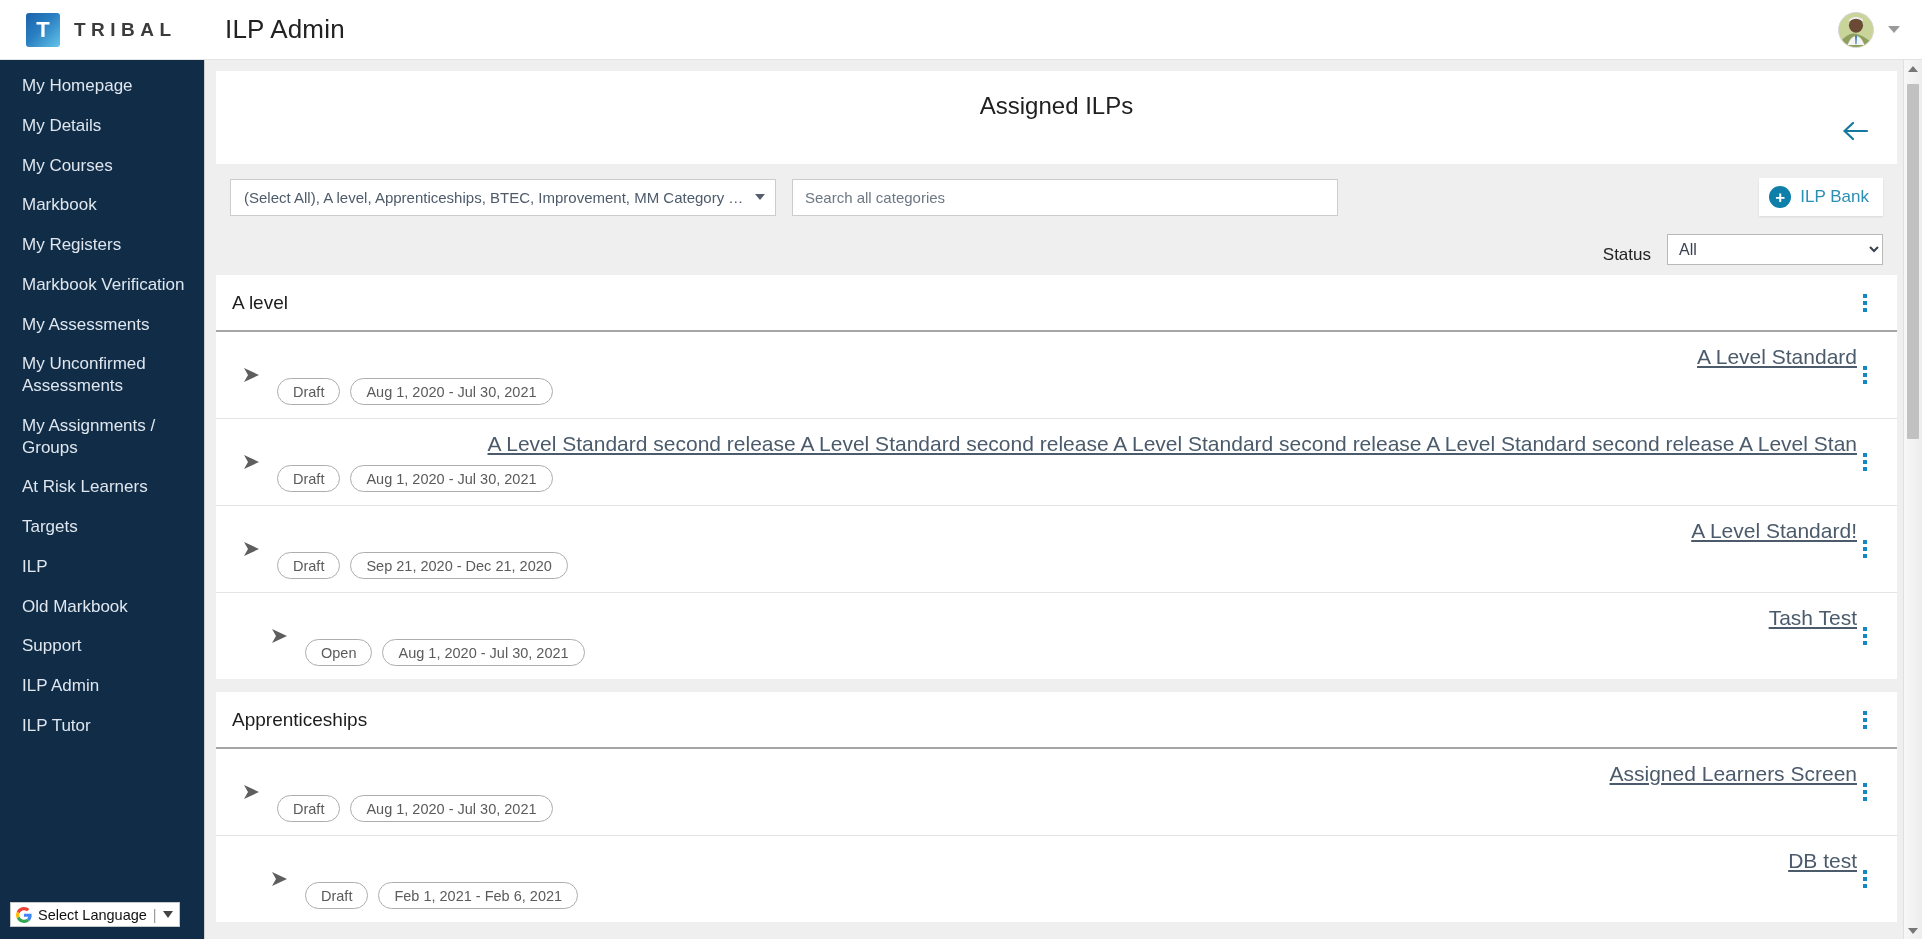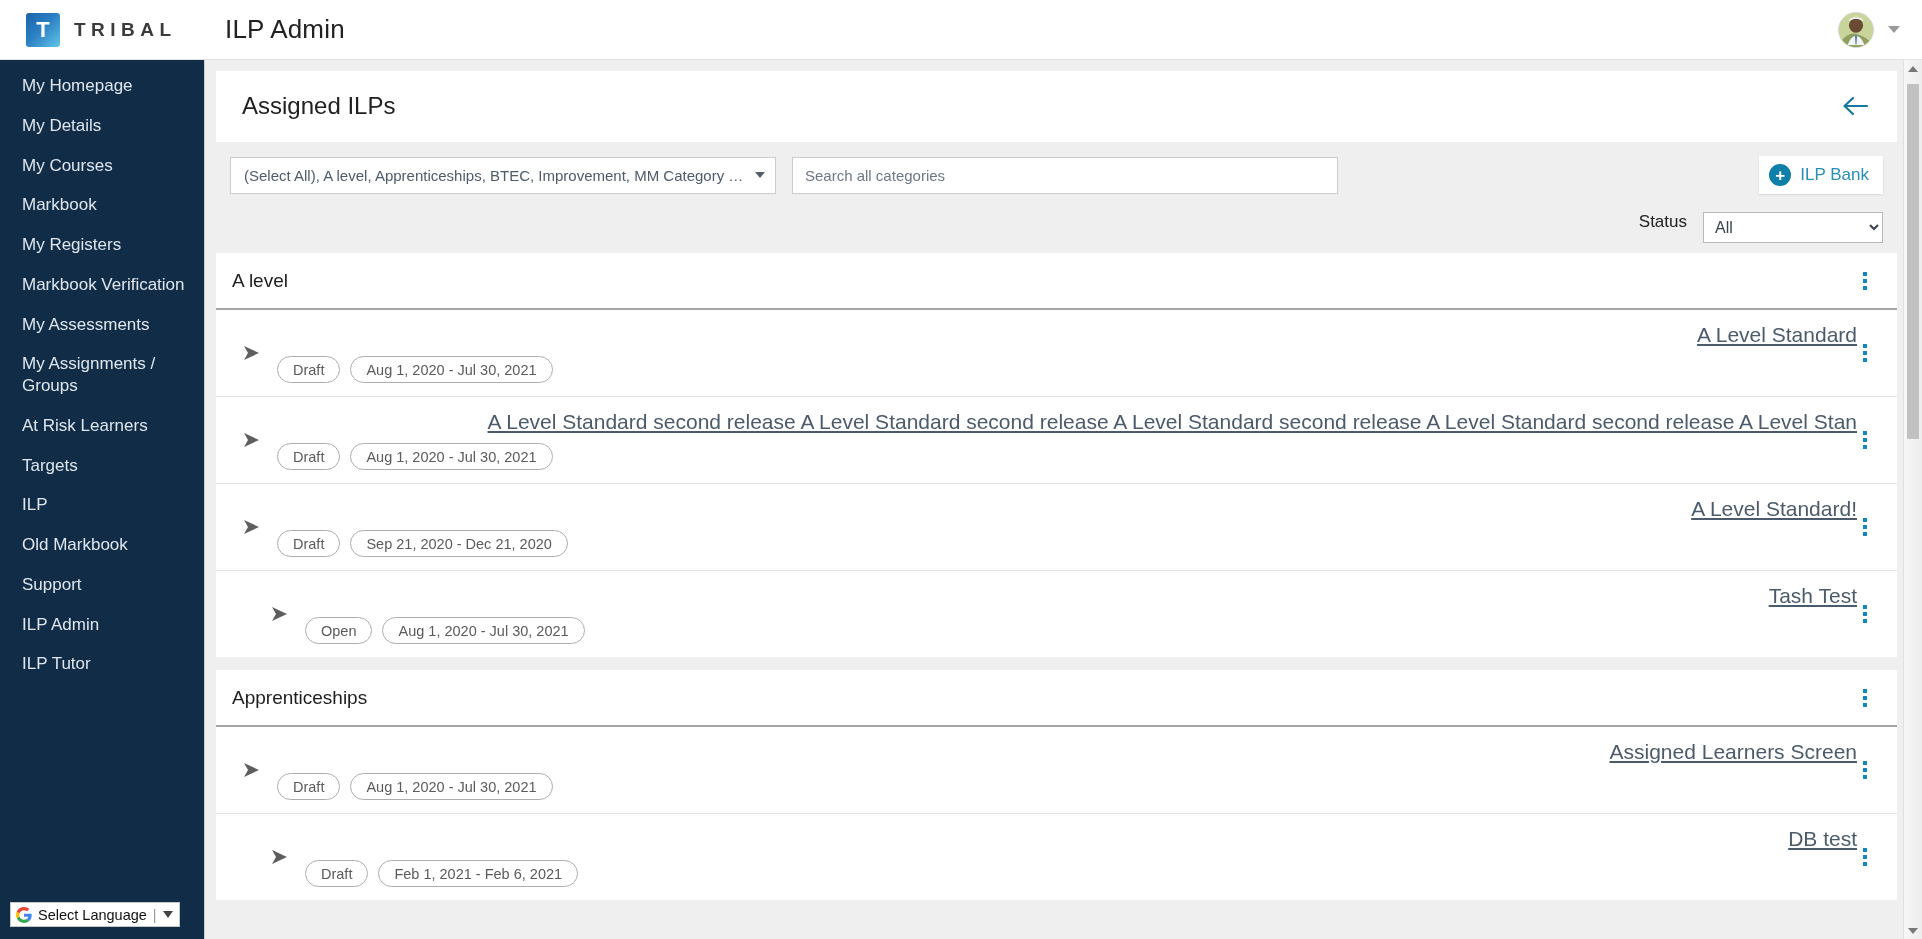--- a/index.html
+++ b/index.html
@@ -95,21 +95,21 @@
     background: #efefef;
     overflow: hidden;
     position: relative;
   }
   .main-inner { padding: 0 0 0 0; }
 
   .page-card {
     background: #ffffff;
     margin: 11px 25px 0 11px;
     padding: 21px 26px 22px 26px;
-    display: flex; align-items: center;
+    display: flex; align-items: center; flex-direction: column;
   }
   .page-title { font-size: 24px; color: #202020; font-weight: normal; }
   .back-arrow {
     margin-left: auto; color: #15789f; cursor: pointer;
     display: flex; align-items: center;
   }
 
   .filter-row {
     display: flex; align-items: center;
     margin: 14px 25px 0 11px;
@@ -151,28 +151,28 @@
     font-family: "Liberation Sans", sans-serif;
   }
   .plus-circle {
     width: 22px; height: 22px; border-radius: 50%;
     background: #0d7fa8; color: #ffffff;
     display: flex; align-items: center; justify-content: center;
     font-size: 17px; line-height: 1; font-weight: bold;
   }
 
   .status-row {
-    display: flex; align-items: flex-start; justify-content: flex-end;
+    display: flex; align-items: flex-end; justify-content: flex-end;
     margin: 18px 25px 0 11px;
     padding-right: 14px;
     gap: 16px;
   }
   .status-label { font-size: 17px; color: #222222; }
   .status-select {
-    width: 180px; height: 31px;
+    width: 216px; height: 31px;
     border: 1px solid #b9b9b9; background: #ffffff;
     font-size: 16px; color: #3a4250; padding: 0 7px;
     font-family: "Liberation Sans", sans-serif;
   }
 
   
   .list-wrap { margin: 10px 25px 0 11px; }
   .group {
     background: #ffffff;
     margin-bottom: 13px;
@@ -267,20 +267,21 @@
 
     <nav class="sidebar">
       <div id="nav-items">
           <div class="nav-item">My Homepage</div>
           <div class="nav-item">My Details</div>
           <div class="nav-item">My Courses</div>
           <div class="nav-item">Markbook</div>
           <div class="nav-item">My Registers</div>
           <div class="nav-item">Markbook Verification</div>
           <div class="nav-item">My Assessments</div>
+          <div class="nav-item">My Unconfirmed Assessments</div>
           <div class="nav-item">My Assignments / Groups</div>
           <div class="nav-item">At Risk Learners</div>
           <div class="nav-item">Targets</div>
           <div class="nav-item">ILP</div>
           <div class="nav-item">Old Markbook</div>
           <div class="nav-item">Support</div>
           <div class="nav-item">ILP Admin</div>
           <div class="nav-item">ILP Tutor</div>
         </div>
 

